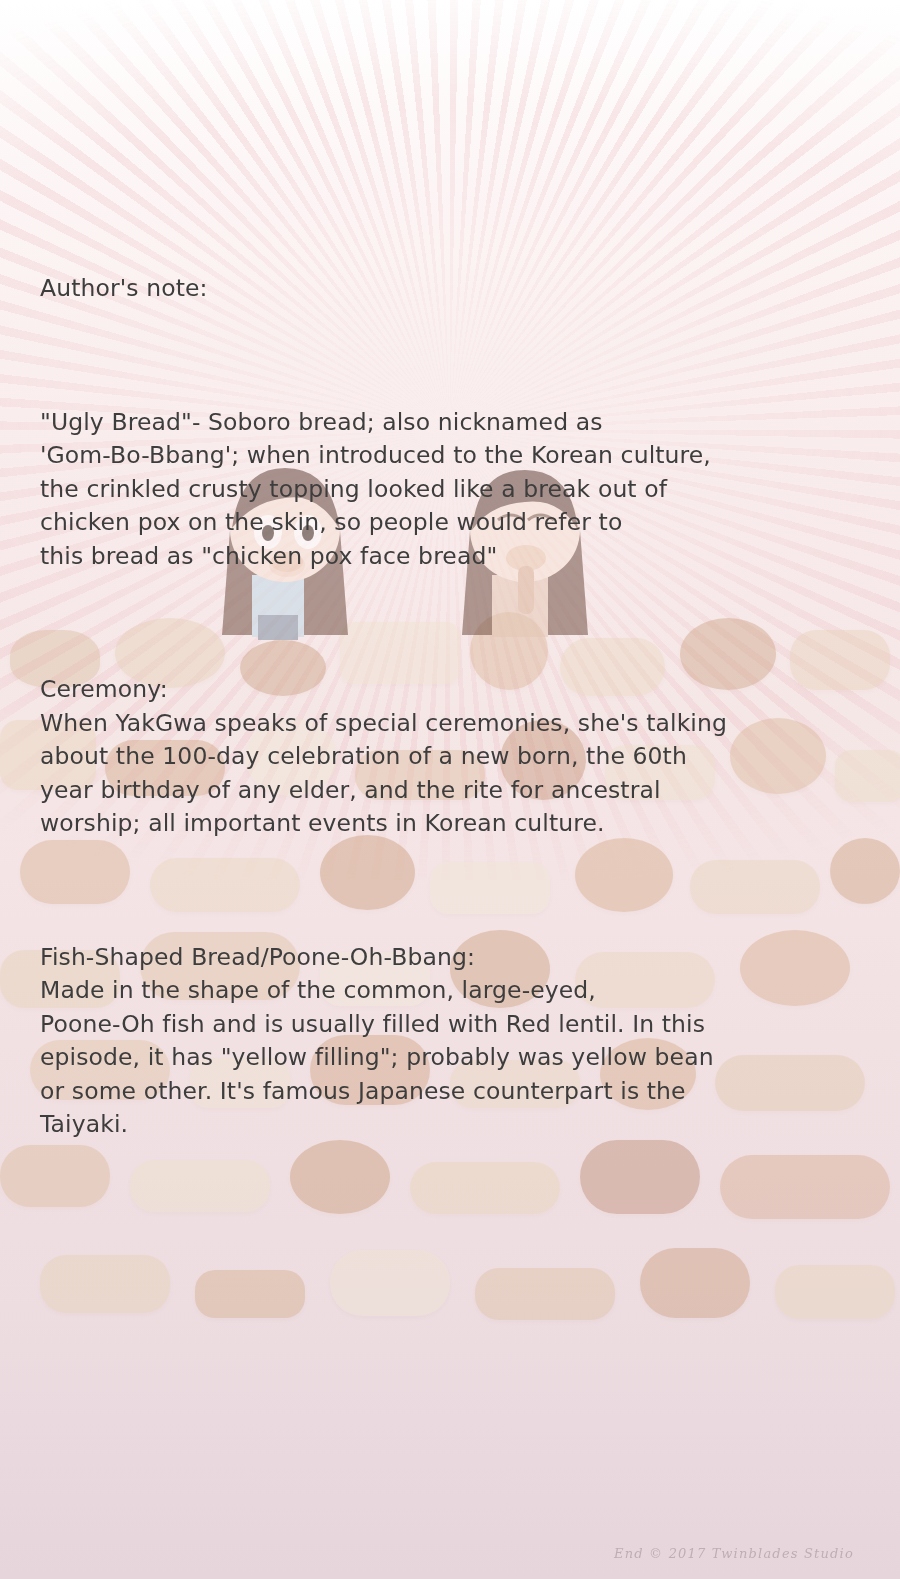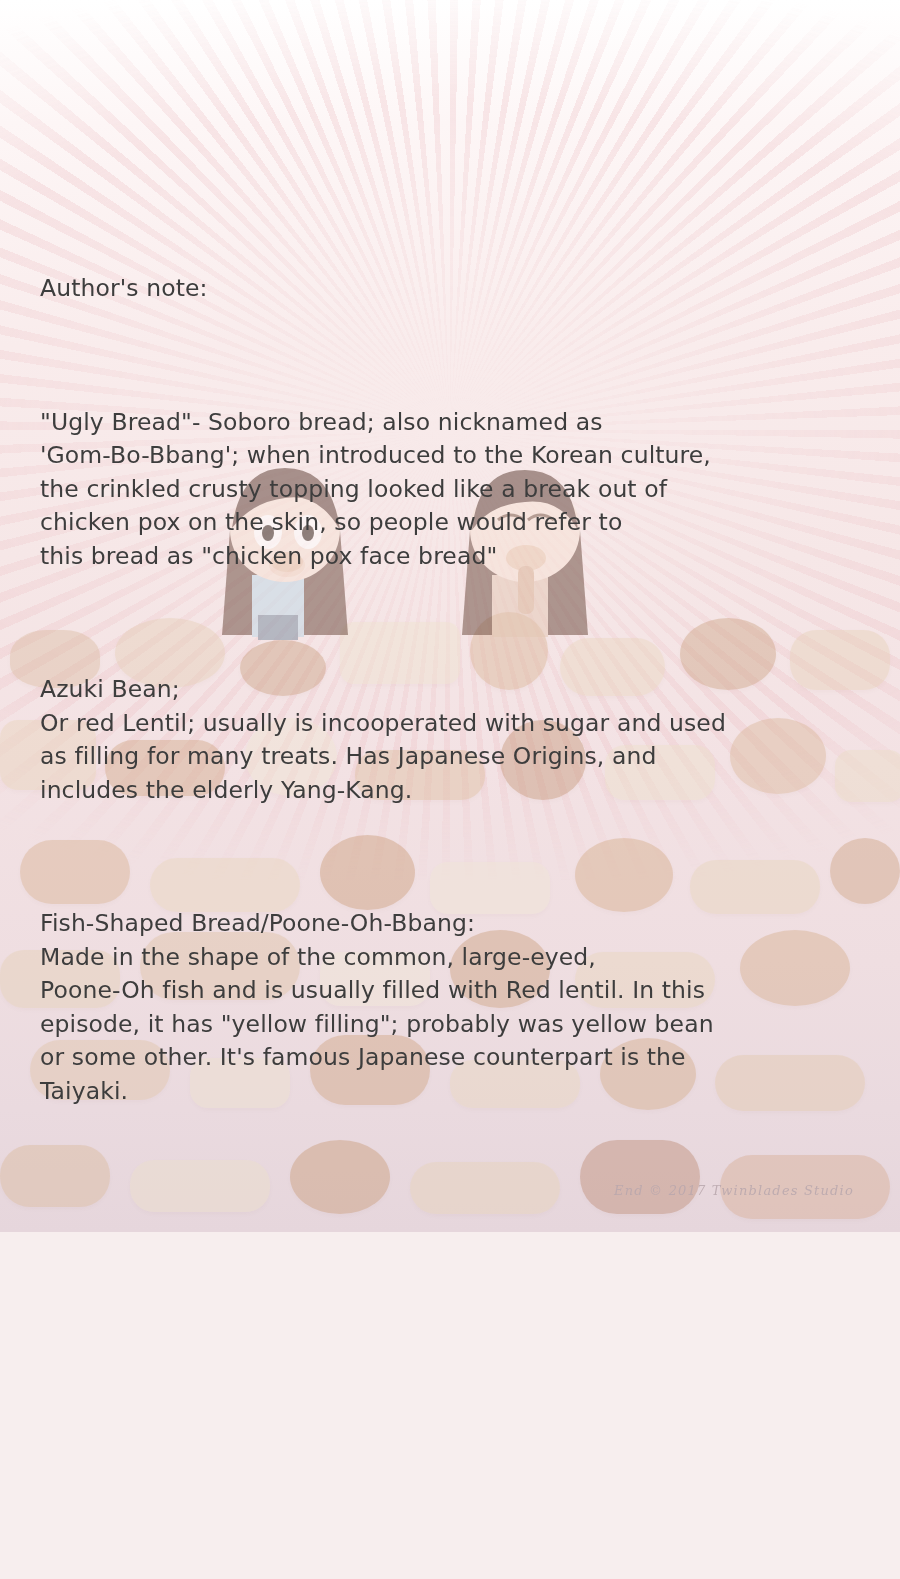--- a/index.html
+++ b/index.html
@@ -10,21 +10,21 @@
     width: 900px;
     height: 1579px;
     font-family: "DejaVu Sans", sans-serif;
     background: #f7eeee;
     overflow: hidden;
   }
 
   .page {
     position: relative;
     width: 900px;
-    height: 1232px;
+    height: 1579px;
     overflow: hidden;
     background:
       linear-gradient(180deg,
         #ffffff 0%,
         #fdf6f6 10%,
         #f9ecec 28%,
         #f6e7e7 45%,
         #f3e2e4 62%,
         #efdee1 78%,
         #eadadf 90%,
@@ -91,21 +91,21 @@
 
   .note .para {
     margin: 0 0 33px 0;
     white-space: pre-wrap;
   }
   .note .para:last-child { margin-bottom: 0; }
 
   .signature {
     position: absolute;
     right: 46px;
-    bottom: 34px;
+    bottom: 18px;
     font-family: "DejaVu Serif", serif;
     font-size: 13px;
     color: #b9a7ad;
     letter-spacing: 1.2px;
     font-style: italic;
     opacity: 0.85;
   }
 </style>
 </head>
 <body>
@@ -200,24 +200,25 @@
     </svg>
   </div>
 
   <div class="note">
     <div class="para">Author's note:</div>
     <div class="para">"Ugly Bread"- Soboro bread; also nicknamed as
 'Gom-Bo-Bbang'; when introduced to the Korean culture,
 the crinkled crusty topping looked like a break out of
 chicken pox on the skin, so people would refer to
 this bread as "chicken pox face bread"</div>
-    <div class="para">Azuki Bean;
-Or red Lentil; usually is incooperated with sugar and used
-as filling for many treats. Has Japanese Origins, and
-includes the elderly Yang-Kang.</div>
+    <div class="para">Ceremony:
+When YakGwa speaks of special ceremonies, she's talking
+about the 100-day celebration of a new born, the 60th
+year birthday of any elder, and the rite for ancestral
+worship; all important events in Korean culture.</div>
     <div class="para">Fish-Shaped Bread/Poone-Oh-Bbang:
 Made in the shape of the common, large-eyed,
 Poone-Oh fish and is usually filled with Red lentil. In this
 episode, it has "yellow filling"; probably was yellow bean
 or some other. It's famous Japanese counterpart is the
 Taiyaki.</div>
     
   </div>
 
   <div class="signature">End © 2017  Twinblades  Studio</div>

